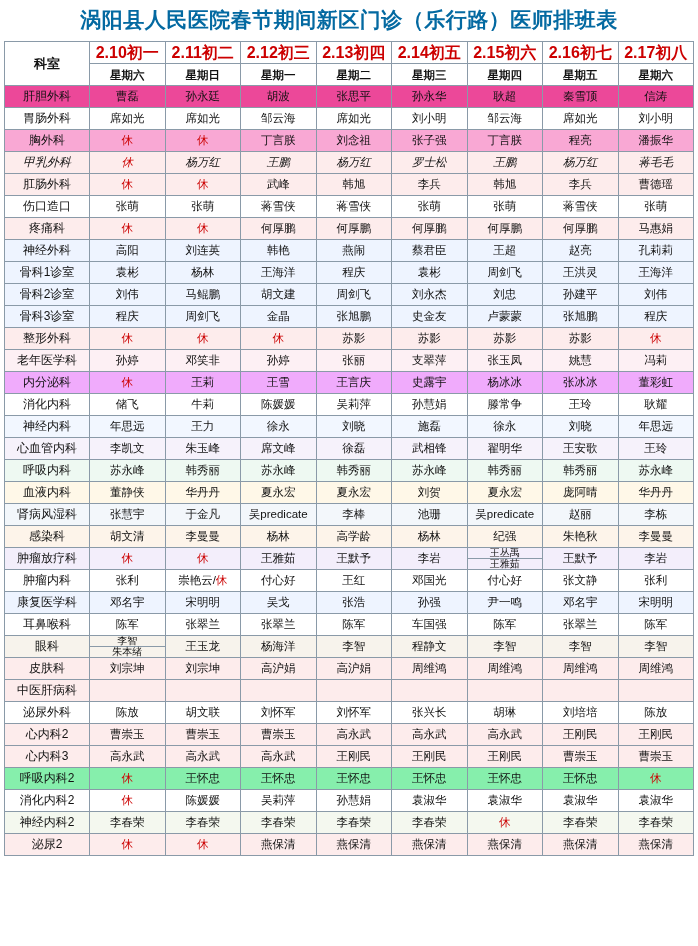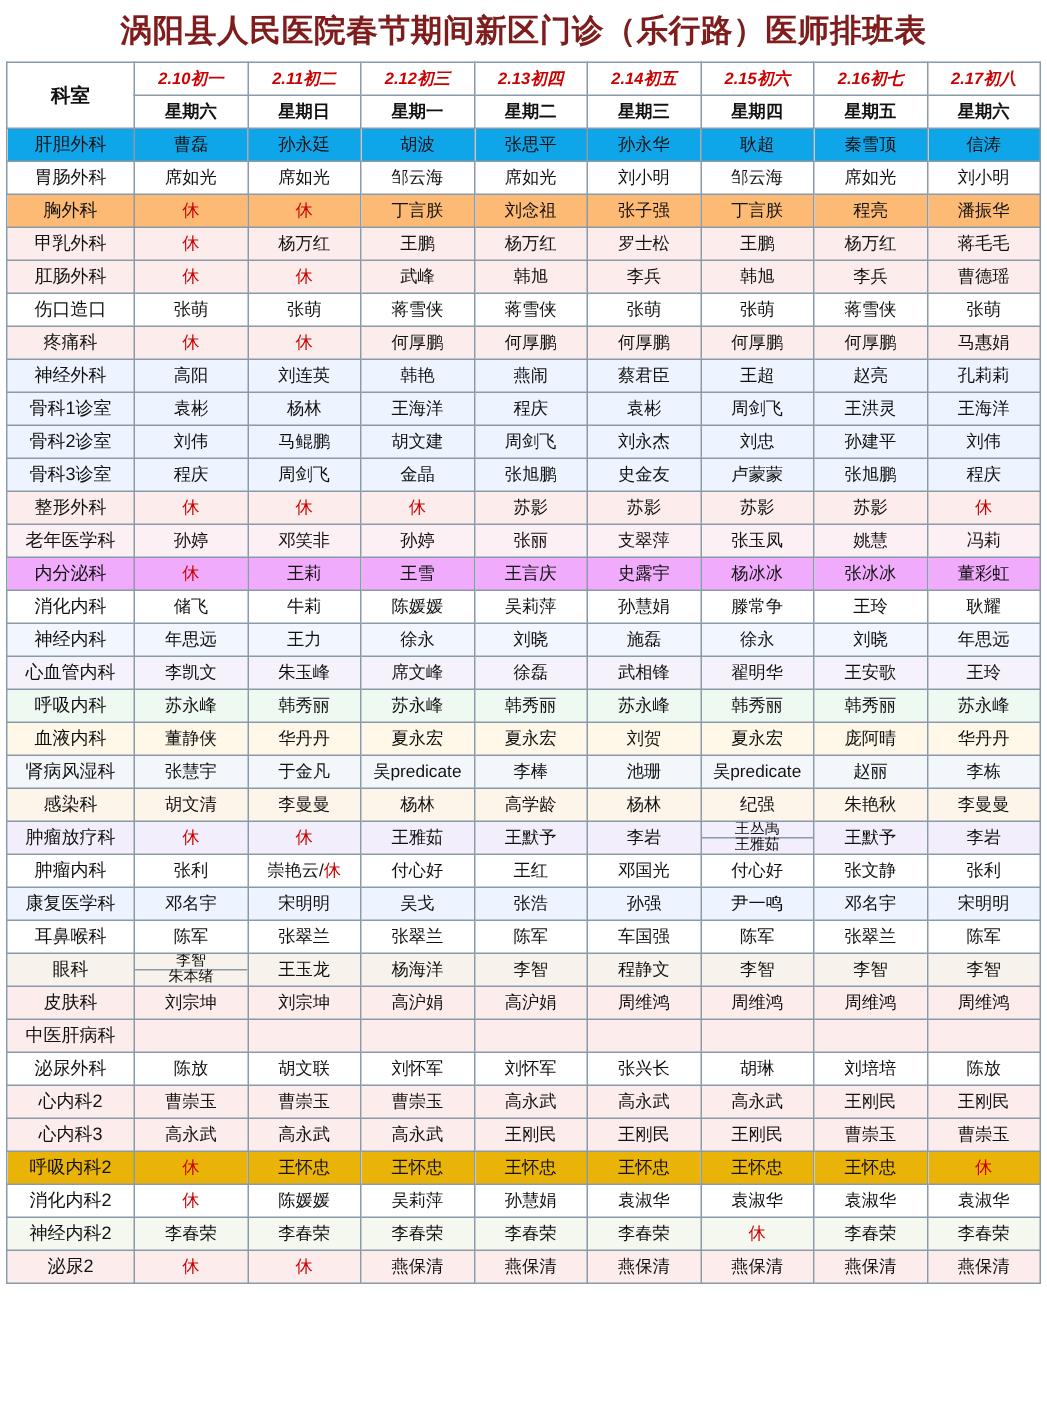--- a/index.html
+++ b/index.html
@@ -7,21 +7,21 @@
     width:698px;
     background:#ffffff;
     font-family:"Liberation Sans", sans-serif;
     -webkit-font-smoothing:none;
   }
   .sheet{width:698px;box-sizing:border-box;padding:0 4px;}
   .title{
     text-align:center;
     font-size:21px;
     font-weight:bold;
-    color:#7f1d1d;
+    color:#0369a1;
     padding:6px 0 7px 0;
     letter-spacing:0.5px;
   }
   table{
     border-collapse:collapse;
     width:690px;
     table-layout:fixed;
     margin:0 auto;
   }
   td,th{
@@ -29,21 +29,21 @@
     text-align:center;
     vertical-align:middle;
     font-size:11.5px;
     color:#111;
     height:21px;
     padding:0 1px;
     overflow:hidden;
     white-space:nowrap;
   }
   thead td{font-weight:bold;}
-  .dateline{color:#cc0000;font-size:11px;font-weight:bold;line-height:12px;font-style:italic;}
+  .dateline{color:#cc0000;font-size:16px;font-weight:bold;line-height:12px;}
   .weekline{color:#111;font-size:11.5px;font-weight:bold;line-height:12px;}
   td.dept{font-size:12px;color:#111;}
   td.hdr-dept{font-size:13px;font-weight:bold;}
   .rest{color:#cc0000;}
   .split{padding:0;}
   .split div{
     border-bottom:1px solid #8a9aa8;
     height:10px;
     line-height:10px;
     font-size:10px;
@@ -74,21 +74,21 @@
         <td class="weekline">星期日</td>
         <td class="weekline">星期一</td>
         <td class="weekline">星期二</td>
         <td class="weekline">星期三</td>
         <td class="weekline">星期四</td>
         <td class="weekline">星期五</td>
         <td class="weekline">星期六</td>
       </tr>
     </thead>
     <tbody id="tbody">
-        <tr style="background: #0ea5e9;">
+        <tr style="background: #ec4899;">
           <td class="dept">肝胆外科</td>
           <td>曹磊</td>
           <td>孙永廷</td>
           <td>胡波</td>
           <td>张思平</td>
           <td>孙永华</td>
           <td>耿超</td>
           <td>秦雪顶</td>
           <td>信涛</td>
         </tr>
@@ -96,32 +96,32 @@
           <td class="dept">胃肠外科</td>
           <td>席如光</td>
           <td>席如光</td>
           <td>邹云海</td>
           <td>席如光</td>
           <td>刘小明</td>
           <td>邹云海</td>
           <td>席如光</td>
           <td>刘小明</td>
         </tr>
-        <tr style="background: #fdba74;">
+        <tr style="background: #f9a8d4;">
           <td class="dept">胸外科</td>
           <td class="rest">休</td>
           <td class="rest">休</td>
           <td>丁言朕</td>
           <td>刘念祖</td>
           <td>张子强</td>
           <td>丁言朕</td>
           <td>程亮</td>
           <td>潘振华</td>
         </tr>
-        <tr style="background: rgb(253, 236, 236);">
+        <tr style="background: rgb(253, 236, 236); font-style: italic;">
           <td class="dept">甲乳外科</td>
           <td class="rest">休</td>
           <td>杨万红</td>
           <td>王鹏</td>
           <td>杨万红</td>
           <td>罗士松</td>
           <td>王鹏</td>
           <td>杨万红</td>
           <td>蒋毛毛</td>
         </tr>
@@ -421,21 +421,21 @@
           <td class="dept">心内科3</td>
           <td>高永武</td>
           <td>高永武</td>
           <td>高永武</td>
           <td>王刚民</td>
           <td>王刚民</td>
           <td>王刚民</td>
           <td>曹崇玉</td>
           <td>曹崇玉</td>
         </tr>
-        <tr style="background: #eab308;">
+        <tr style="background: #86efac;">
           <td class="dept">呼吸内科2</td>
           <td class="rest">休</td>
           <td>王怀忠</td>
           <td>王怀忠</td>
           <td>王怀忠</td>
           <td>王怀忠</td>
           <td>王怀忠</td>
           <td>王怀忠</td>
           <td class="rest">休</td>
         </tr>

